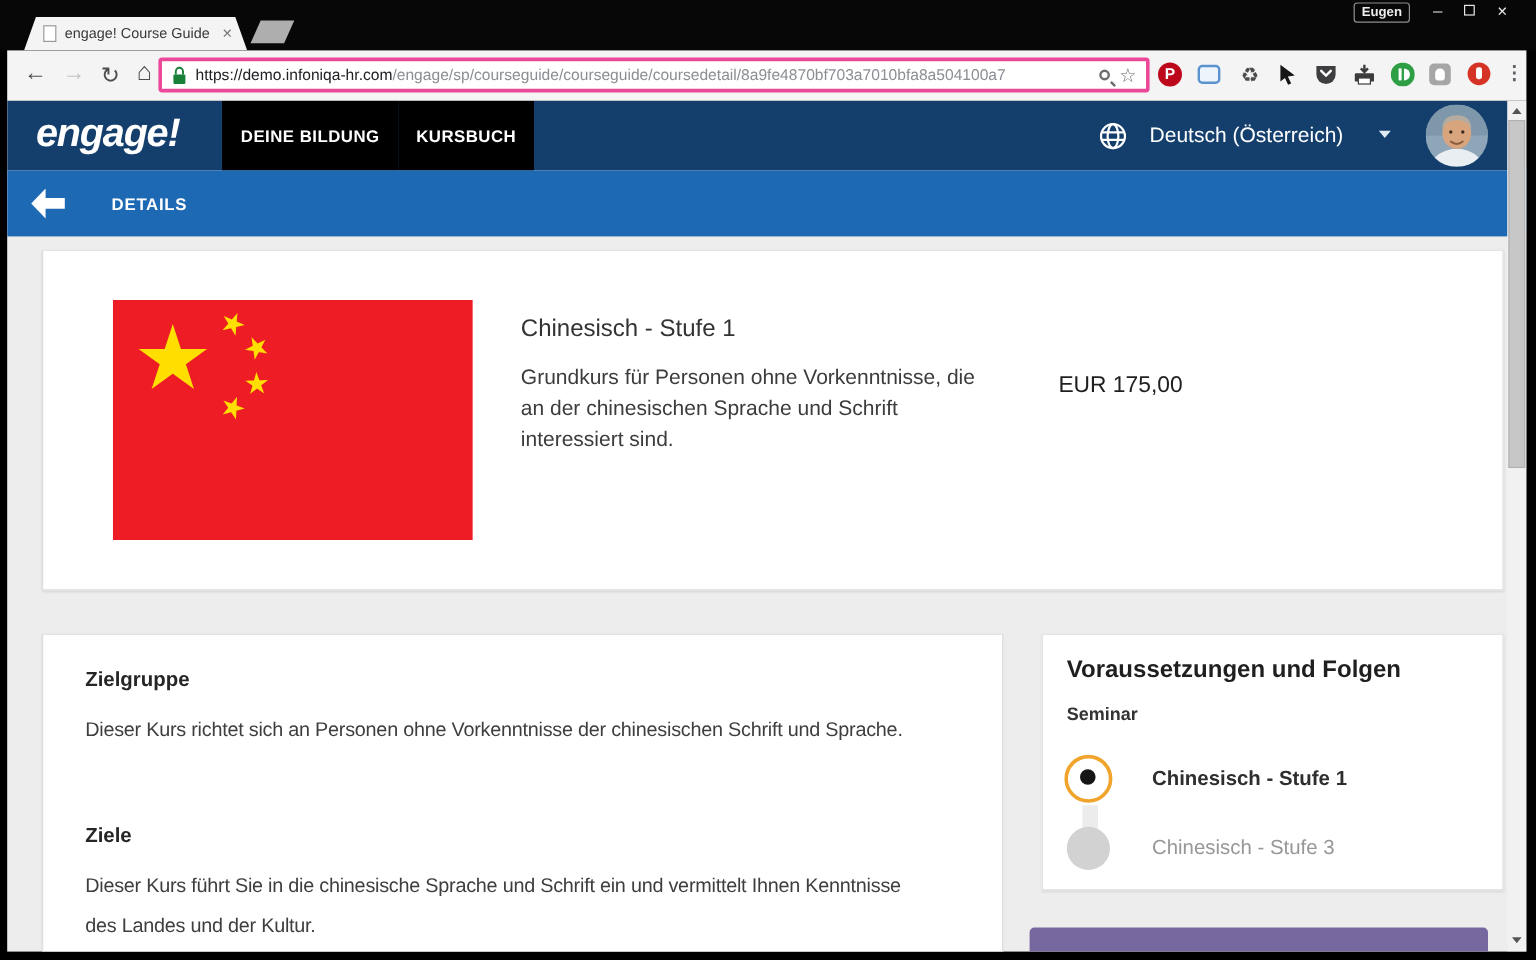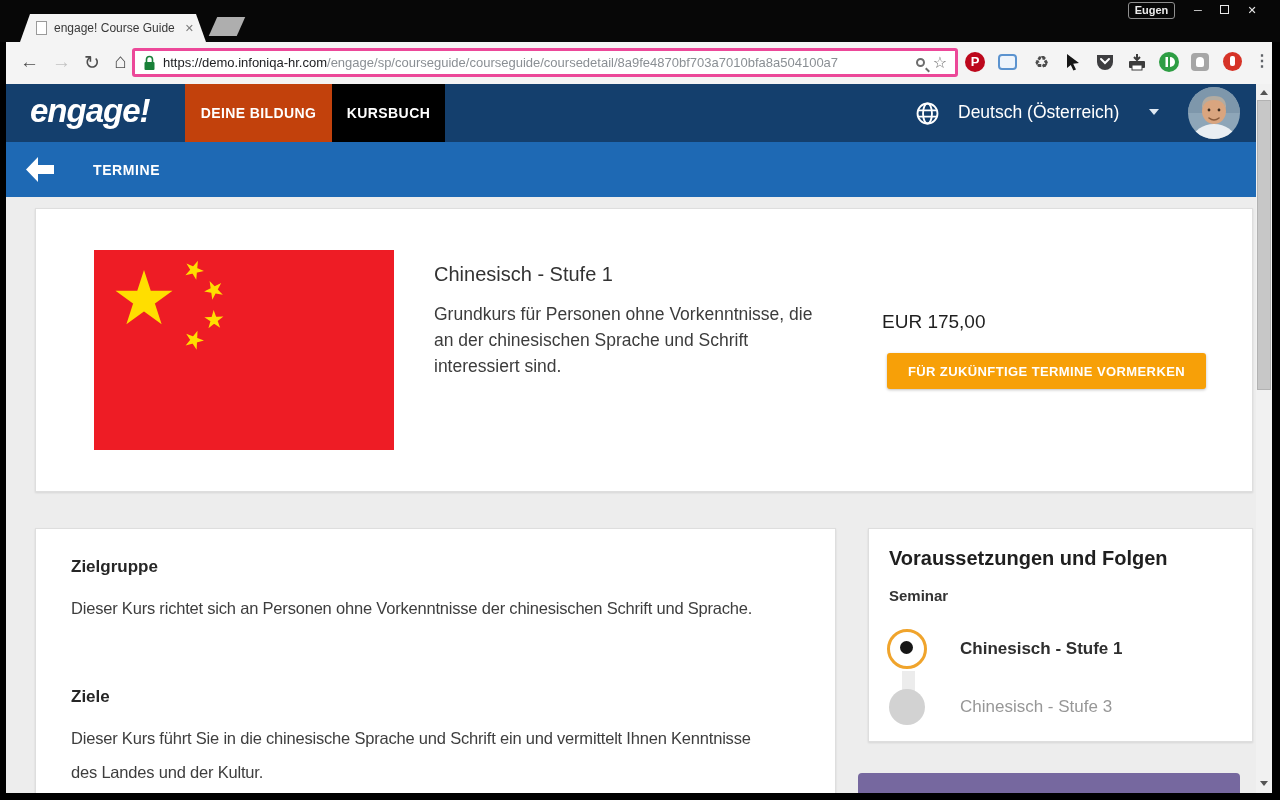--- a/index.html
+++ b/index.html
@@ -164,21 +164,21 @@
   <div class="abs ext" style="left:1217px;">
       <div class="ext-stop"></div>
     </div>
   <div class="abs" id="menu-dots">⋮</div>
 </div>
 
 <div class="abs" id="viewport">
 
   <div class="abs" id="appnav" style="background:#143f6d;">
     <div class="abs" id="logo">engage!</div>
-    <div class="abs apptab" style="left:179px; width:147px; background:#c2410c;">
+    <div class="abs apptab" style="left:179px; width:147px; background:#000000;">
       <span>DEINE BILDUNG</span>
     </div>
     <div class="abs apptab" style="left:326px; width:113px; background:#000000;">
       <span>KURSBUCH</span>
     </div>
     <svg class="abs" style="left:908px; top:16px;" width="27" height="27" viewBox="0 0 26 26">
       <circle cx="13" cy="13" r="9.6" fill="none" stroke="#fff" stroke-width="1.8"></circle>
       <ellipse cx="13" cy="13" rx="4.3" ry="9.6" fill="none" stroke="#fff" stroke-width="1.8"></ellipse>
       <path d="M4.2 10 h17.6 M4.2 16 h17.6" stroke="#fff" stroke-width="1.8" fill="none"></path>
     </svg>
@@ -195,38 +195,37 @@
           <circle cx="31" cy="23" r="1.4" fill="#3c2c20"></circle>
         <path d="M21 31 Q26 35 31 31" fill="none" stroke="#8a5c3c" stroke-width="1.6" stroke-linecap="round"></path>
       </svg>
     </div>
   </div>
 
   <div class="abs" id="subnav" style="background:#1e69b4;">
     <svg class="abs" style="left:18px; top:14px;" width="32" height="27" viewBox="0 0 32 27">
       <path d="M14 1 L2 13.5 L14 26 L14 18 L30 18 L30 9 L14 9 Z" fill="#fff"></path>
     </svg>
-    <span class="abs" id="subnav-label">TERMINE</span>
+    <span class="abs" id="subnav-label">DETAILS</span>
   </div>
 
   <div class="abs card" id="card-main">
     <svg class="abs" id="flag" viewBox="0 0 30 20" preserveAspectRatio="none">
       <rect width="30" height="20" fill="#ee1c25"></rect>
       <g fill="#ffde00">
         <path transform="translate(5,5) scale(3)" d="M0,-1 L0.58779,0.80902 L-0.95106,-0.30902 L0.95106,-0.30902 L-0.58779,0.80902 Z"></path>
         <path transform="translate(10,2) rotate(-120.96)" d="M0,-1 L0.58779,0.80902 L-0.95106,-0.30902 L0.95106,-0.30902 L-0.58779,0.80902 Z"></path>
         <path transform="translate(12,4) rotate(-98.13)" d="M0,-1 L0.58779,0.80902 L-0.95106,-0.30902 L0.95106,-0.30902 L-0.58779,0.80902 Z"></path>
         <path transform="translate(12,7) rotate(-74.05)" d="M0,-1 L0.58779,0.80902 L-0.95106,-0.30902 L0.95106,-0.30902 L-0.58779,0.80902 Z"></path>
         <path transform="translate(10,9) rotate(-51.34)" d="M0,-1 L0.58779,0.80902 L-0.95106,-0.30902 L0.95106,-0.30902 L-0.58779,0.80902 Z"></path>
       </g>
     </svg>
     <div class="abs" id="course-title">Chinesisch - Stufe 1</div>
     <div class="abs" id="course-desc">Grundkurs für Personen ohne Vorkenntnisse, die an der chinesischen Sprache und Schrift interessiert sind.</div>
     <div class="abs" id="course-price">EUR 175,00</div>
-    <button class="abs" id="cta">FÜR ZUKÜNFTIGE TERMINE VORMERKEN</button>
   </div>
 
   <div class="abs card" id="card-info">
     <div class="abs sec-h" id="sec0-h">Zielgruppe</div>
     <div class="abs sec-p" id="sec0-p">Dieser Kurs richtet sich an Personen ohne Vorkenntnisse der chinesischen Schrift und Sprache.</div>
     <div class="abs sec-h" id="sec1-h">Ziele</div>
     <div class="abs sec-p" id="sec1-p">Dieser Kurs führt Sie in die chinesische Sprache und Schrift ein und vermittelt Ihnen Kenntnisse des Landes und der Kultur.</div>
   </div>
 
   <div class="abs card" id="card-prereq">

